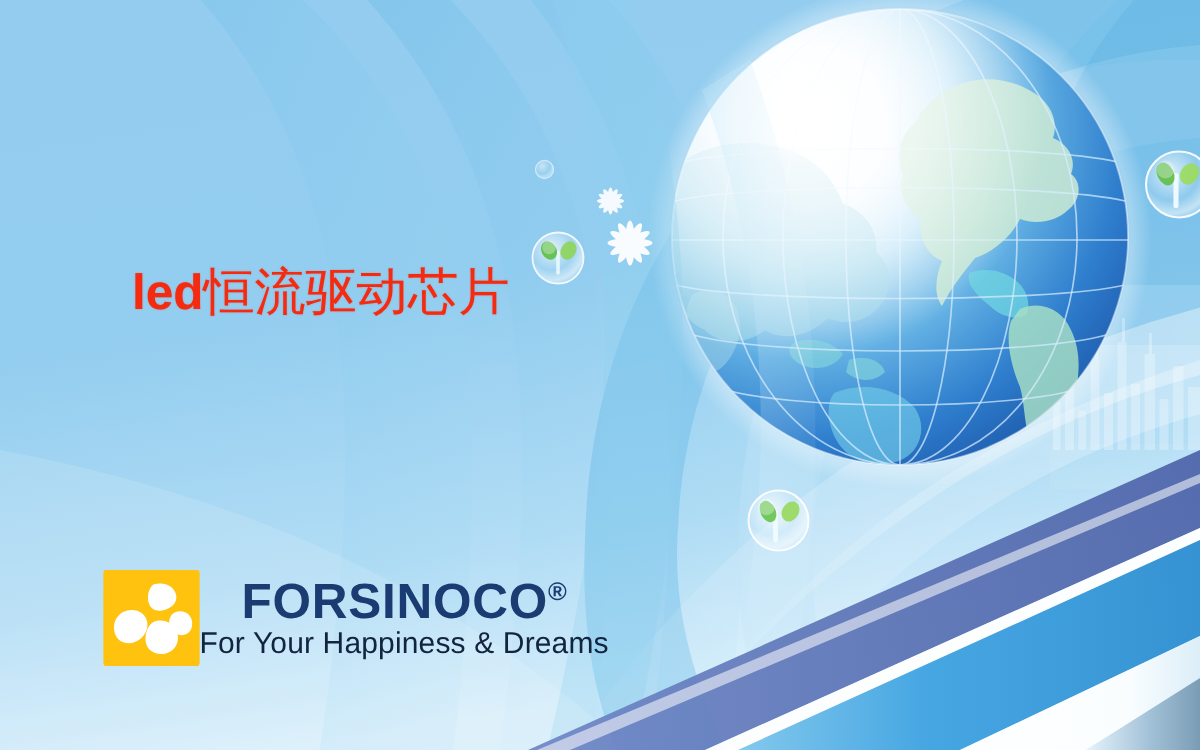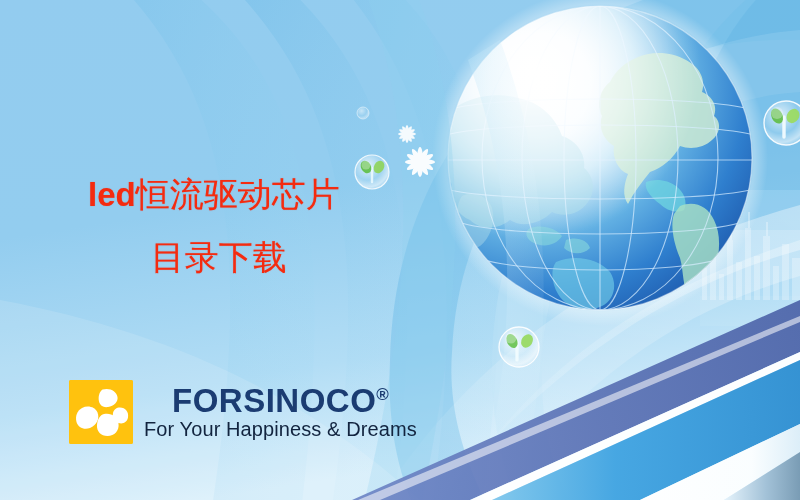--- a/index.html
+++ b/index.html
@@ -48,21 +48,20 @@
   }
 
   
   .logo {
     position: absolute;
     left: 69px;
     top: 380px;
     z-index: 40;
     display: flex;
     align-items: flex-start;
-    gap: 11px;
   }
   .logo-mark {
     width: 64px;
     height: 64px;
     background: #FFC20E;
     border-radius: 2px;
     flex: 0 0 auto;
   }
   .logo-mark svg { display: block; }
   .logo-text {
@@ -345,21 +344,20 @@
           <circle cx="363" cy="113" r="6" fill="none" stroke="#ffffff" stroke-width="0.9" opacity="0.8"></circle>
         </g>
       </g>
     </svg>
   </div>
 
   <div class="headline">
     <span class="line1">
       <span class="latin">led</span><span>恒流驱动芯片</span>
     </span>
-    <span class="line2">目录下载</span>
   </div>
 
   <div class="logo">
     <div class="logo-mark">
       <svg viewBox="0 0 64 64" width="64" height="64" xmlns="http://www.w3.org/2000/svg">
         <rect x="0" y="0" width="64" height="64" rx="2" fill="#FFC20E"></rect>
         <g fill="#ffffff">
           <path d="M33.5,9.5 C41,7.5 47.5,11 48.5,17 C49.3,22 45,26 39,27 C34.5,27.8 31,25.5 30,21.5 C29,17 30.2,11.8 33.5,9.5 Z"></path>
           <path d="M51,27.5 C56.5,27.5 60,32 59,37.5 C58.2,42 54,44.5 49.5,43 C45.5,41.7 43,37.5 44,33 C44.8,29.5 47.5,27.5 51,27.5 Z"></path>
           <path d="M13,28 C19,25 26,27 28.5,32.5 C31,38.5 27.5,45.5 21,48 C15,50.3 9,47.5 7.5,42 C6,36 8,31 13,28 Z"></path>

